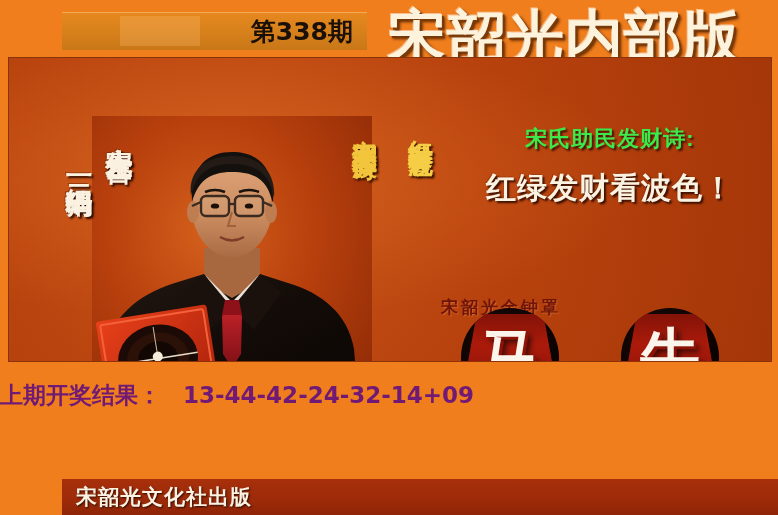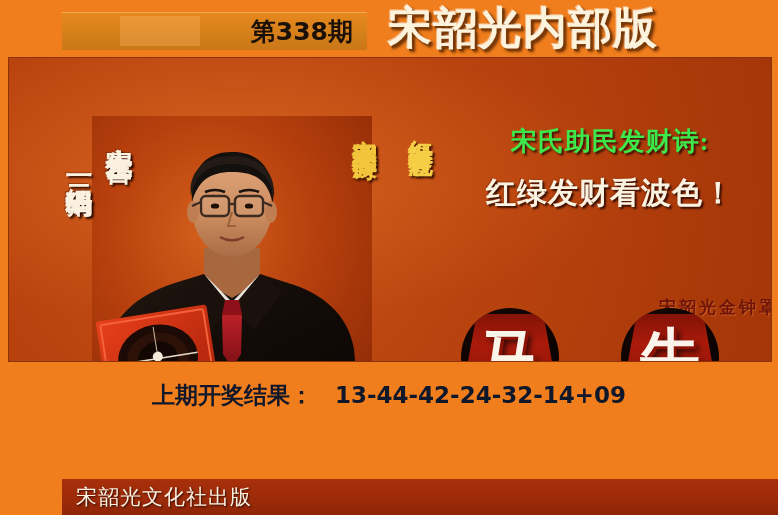--- a/index.html
+++ b/index.html
@@ -25,21 +25,21 @@
     background:rgba(255,190,110,.30);
   }
   #issue-label{
     position:absolute;right:14px;top:50%;transform:translateY(-50%);
     font-size:25px;font-weight:bold;color:#1a1008;
     letter-spacing:0px;white-space:nowrap;
     font-family:"DejaVu Sans","Liberation Sans",sans-serif;
   }
   #header-title{
     position:absolute;left:388px;top:-1px;
-    font-size:44px;font-weight:bold;color:#FDF3DC;
+    font-size:58px;font-weight:bold;color:#FDF3DC;
     font-family:"DejaVu Serif","Liberation Serif",serif;
     letter-spacing:1px;white-space:nowrap;
     text-shadow:
       2px 2px 0 #7a3a08,
       3px 3px 3px rgba(70,25,0,.85),
       -1px -1px 0 rgba(255,255,255,.5);
   }
 
   
   #panel{
@@ -88,33 +88,33 @@
     position:absolute;left:83px;top:58px;width:280px;height:303px;
     overflow:hidden;
   }
 
   
   #poem{
     position:absolute;left:432px;top:60px;width:338px;height:200px;
     text-align:center;
   }
   #poem-title{
-    font-size:26px;font-weight:bold;color:#3CE84A;
-    font-family:Liberation Serif, serif;
+    font-size:22px;font-weight:bold;color:#3CE84A;
+    font-family:Liberation Sans, sans-serif;
     text-shadow:2px 2px 2px rgba(50,12,0,.9);
     margin-top:6px;letter-spacing:1px;
   }
   .poem-line{
     font-size:30px;font-weight:bold;color:#FBF3E2;
     font-family:"DejaVu Serif","Liberation Serif",serif;
     text-shadow:2px 2px 2px rgba(50,12,0,.95), -1px -1px 0 rgba(140,50,10,.5);
     margin-top:14px;letter-spacing:1px;
   }
   #jinzhongzhao{
-    position:absolute;left:0;top:178px;width:338px;text-align:right;
+    position:absolute;left:0;top:178px;width:338px;text-align:left;
     font-size:17px;font-weight:bold;color:#6E1408;
     font-family:"DejaVu Serif","Liberation Serif",serif;
     letter-spacing:3px;
     text-shadow:1px 1px 1px rgba(255,160,90,.35);
   }
 
   
   .zodiac{
     position:absolute;top:250px;width:98px;height:98px;border-radius:50%;
     background:radial-gradient(circle at 40% 35%, #1c0a06 0%, #0a0302 70%, #000 100%);
@@ -130,35 +130,35 @@
     position:absolute;inset:0;display:flex;align-items:center;justify-content:center;
     font-size:60px;font-weight:bold;color:#FAF4EA;
     font-family:"DejaVu Serif","Liberation Serif",serif;
     text-shadow:3px 3px 0 #8c1205, 5px 5px 6px rgba(0,0,0,.8);
   }
   #zodiac-0{left:452px;}
   #zodiac-1{left:612px;}
 
   
   #result{
-    position:absolute;left:0;top:380px;width:778px;text-align:center;
-    font-size:23px;font-weight:bold;color:#0f172a;
+    position:absolute;left:0;top:380px;width:778px;text-align:left;
+    font-size:23px;font-weight:bold;color:#701a75;
     font-family:"DejaVu Sans","Liberation Sans",sans-serif;
     letter-spacing:0px;
   }
   #result .nums{margin-left:14px;font-family:"DejaVu Sans","Liberation Sans",sans-serif;}
 
   
   #footer-band{
     position:absolute;left:62px;top:479px;width:716px;height:36px;
     background:linear-gradient(180deg,#A8300B 0%,#9C2A09 60%,#8E2507 100%);
   }
   #footer-text{
     position:absolute;left:14px;top:50%;transform:translateY(-50%);
-    font-size:21px;font-weight:normal;color:#FBF2E1;
+    font-size:21px;font-weight:bold;color:#FBF2E1;
     font-family:"DejaVu Serif","Liberation Serif",serif;
     letter-spacing:1px;white-space:nowrap;
     text-shadow:1px 1px 2px rgba(30,6,0,.9);
     text-align:right;
   }
 </style>
 </head>
 <body>
 
 <div id="header">

